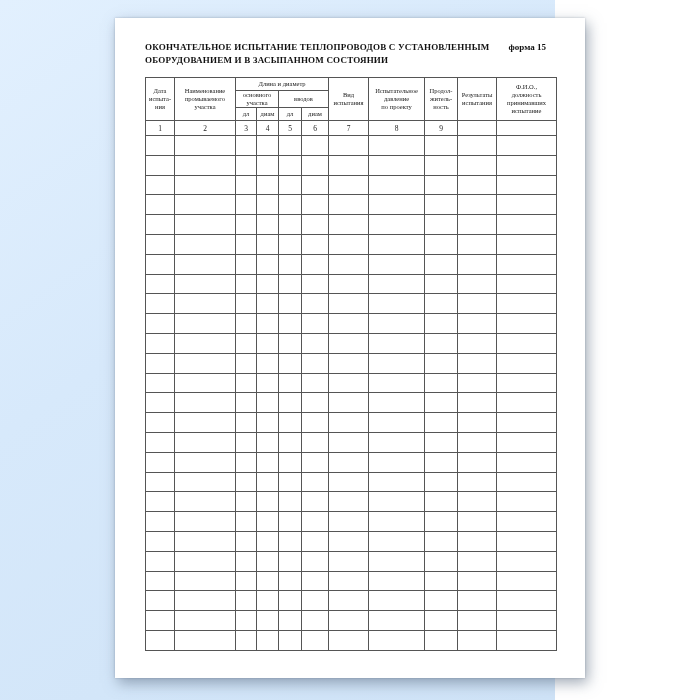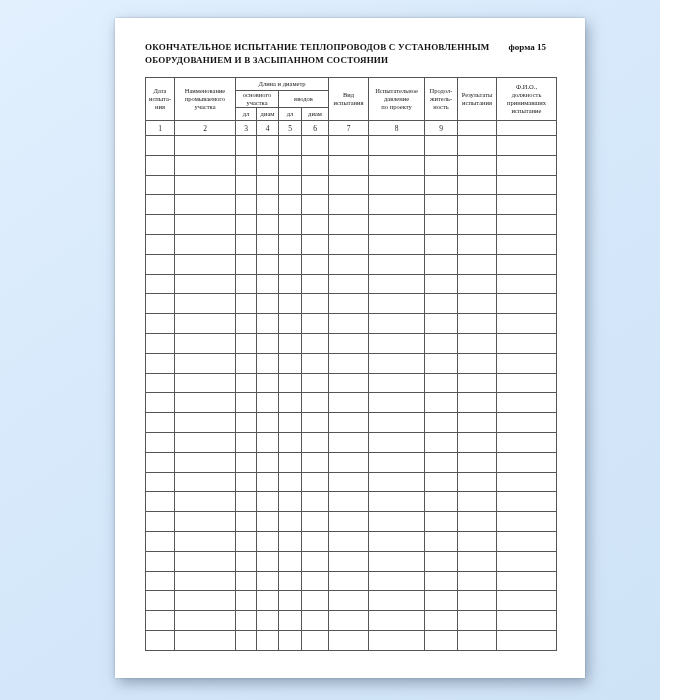--- a/index.html
+++ b/index.html
@@ -5,21 +5,21 @@
   html, body {
     margin: 0;
     padding: 0;
     width: 700px;
     height: 700px;
     overflow: hidden;
     font-family: "Liberation Serif", "DejaVu Serif", serif;
   }
   .stage {
     position: relative;
-    width: 660px;
+    width: 555px;
     height: 700px;
     background: linear-gradient(145deg, #e2f0fe 0%, #d7e9fb 40%, #cfe3f7 100%);
   }
   .page {
     position: absolute;
     left: 115px;
     top: 18px;
     width: 470px;
     height: 660px;
     background: #ffffff;

